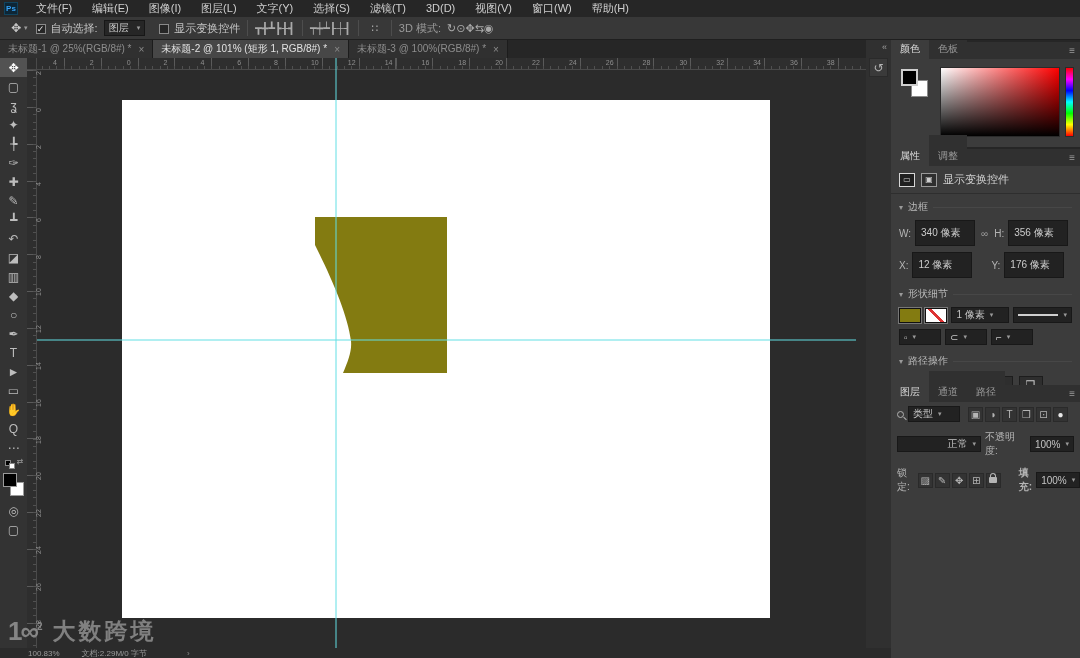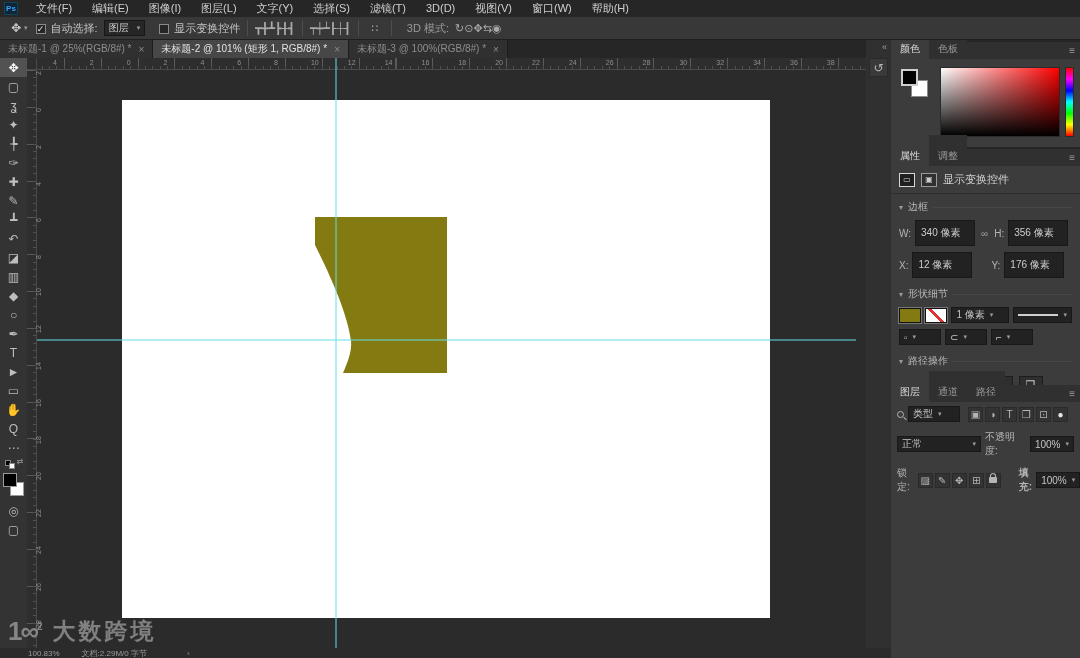--- a/index.html
+++ b/index.html
@@ -185,21 +185,21 @@
   </span>
   <span class="cbox"></span>
   <span>显示变换控件</span>
   <span class="opt-sep"></span>
   <span id="align-icons"><span class="bar-icon">┳</span><span class="bar-icon">╋</span><span class="bar-icon">┻</span><span class="bar-icon">┣</span><span class="bar-icon">╂</span><span class="bar-icon">┫</span></span>
   <span class="opt-sep"></span>
   <span id="distribute-icons"><span class="bar-icon">┯</span><span class="bar-icon">┿</span><span class="bar-icon">┷</span><span class="bar-icon">┠</span><span class="bar-icon">┼</span><span class="bar-icon">┨</span></span>
   <span class="opt-sep"></span>
   <span class="bar-icon">∷</span>
   <span class="opt-sep"></span>
-  <span style="color:#9a9a9a;margin-left:8px;">3D 模式:</span>
+  <span style="color:#9a9a9a;">3D 模式:</span>
   <span id="mode3d-icons" style="margin-left:6px;"><span class="bar-icon">↻</span><span class="bar-icon">⊙</span><span class="bar-icon">✥</span><span class="bar-icon">⇆</span><span class="bar-icon">◉</span></span>
 </div>
 
 <div id="tab-bar">
     <div class="doc-tab">
       <span>未标题-1 @ 25%(RGB/8#) *</span>
       <span class="tab-close">×</span>
     </div>
     <div class="doc-tab active">
       <span>未标题-2 @ 101% (矩形 1, RGB/8#) *</span>
@@ -424,21 +424,21 @@
       <span class="lp-filter-icons" id="filter-icons">
           <span class="lp-fic">▣</span>
           <span class="lp-fic">◑</span>
           <span class="lp-fic">T</span>
           <span class="lp-fic">❒</span>
           <span class="lp-fic">⊡</span>
           <span class="lp-fic dot">●</span>
         </span>
     </div>
     <div class="lp-row">
-      <span class="mini-dd" style="min-width:84px;justify-content:space-between;">
+      <span class="mini-dd" style="min-width:84px;justify-content:flex-end;">
         <span>正常</span>
         <span class="caret">▾</span>
       </span>
       <span>不透明度:</span>
       <span class="mini-dd">
         <span>100%</span>
         <span class="caret">▾</span>
       </span>
     </div>
     <div class="lp-row">

